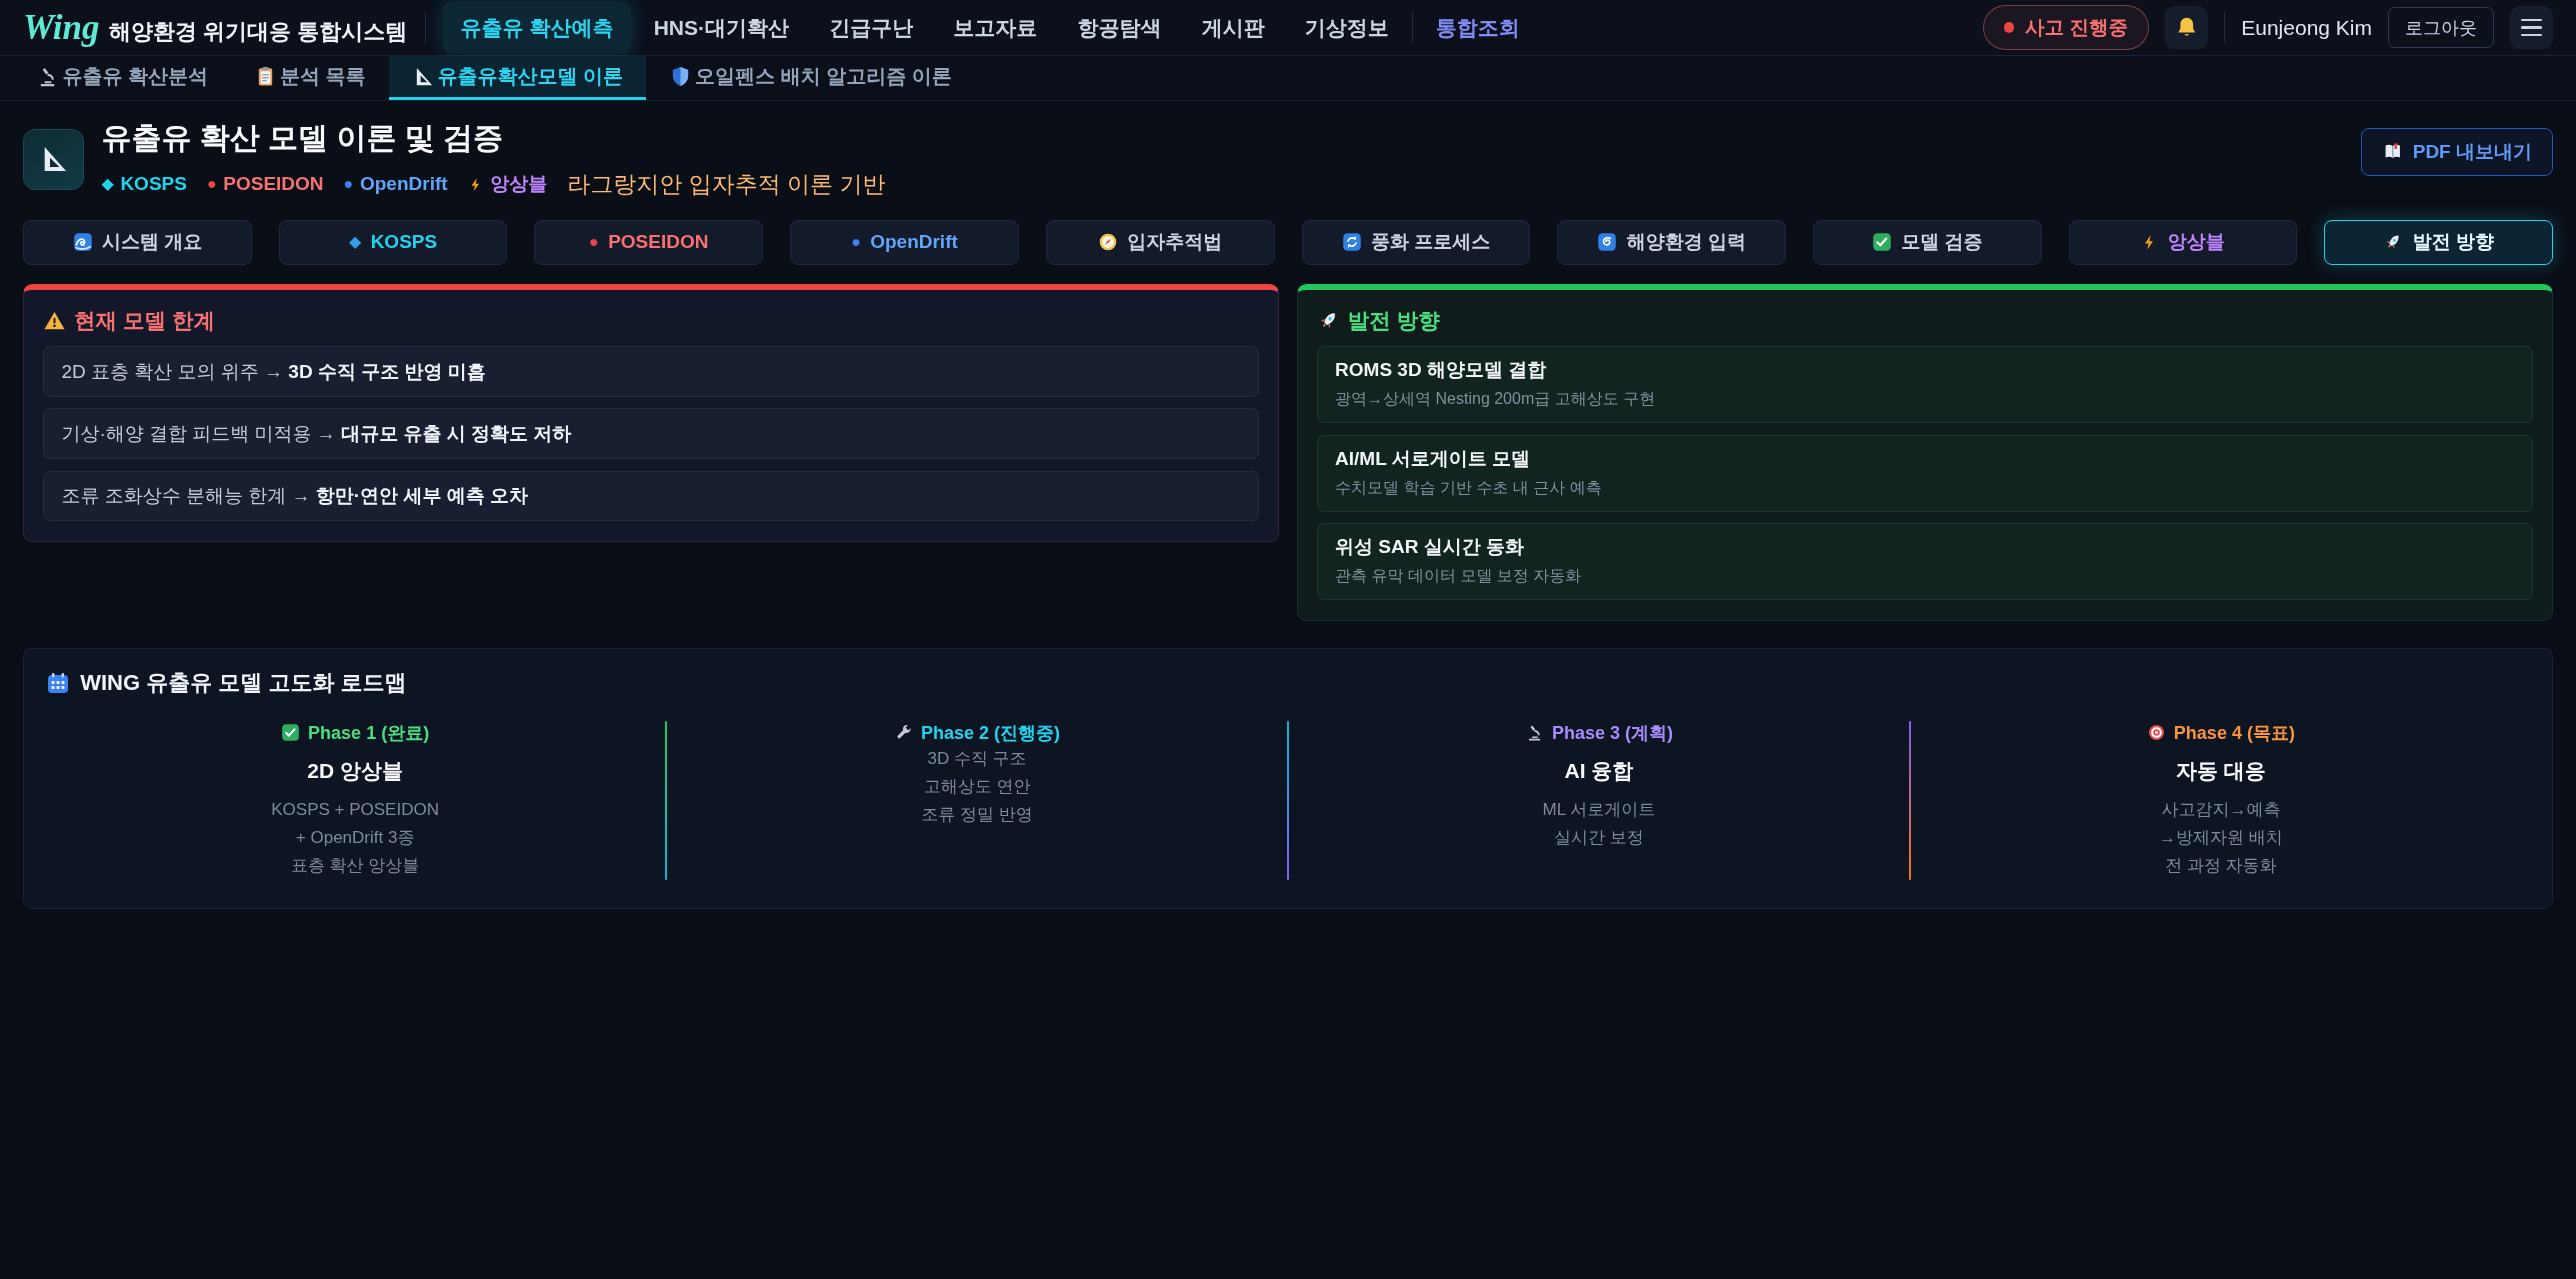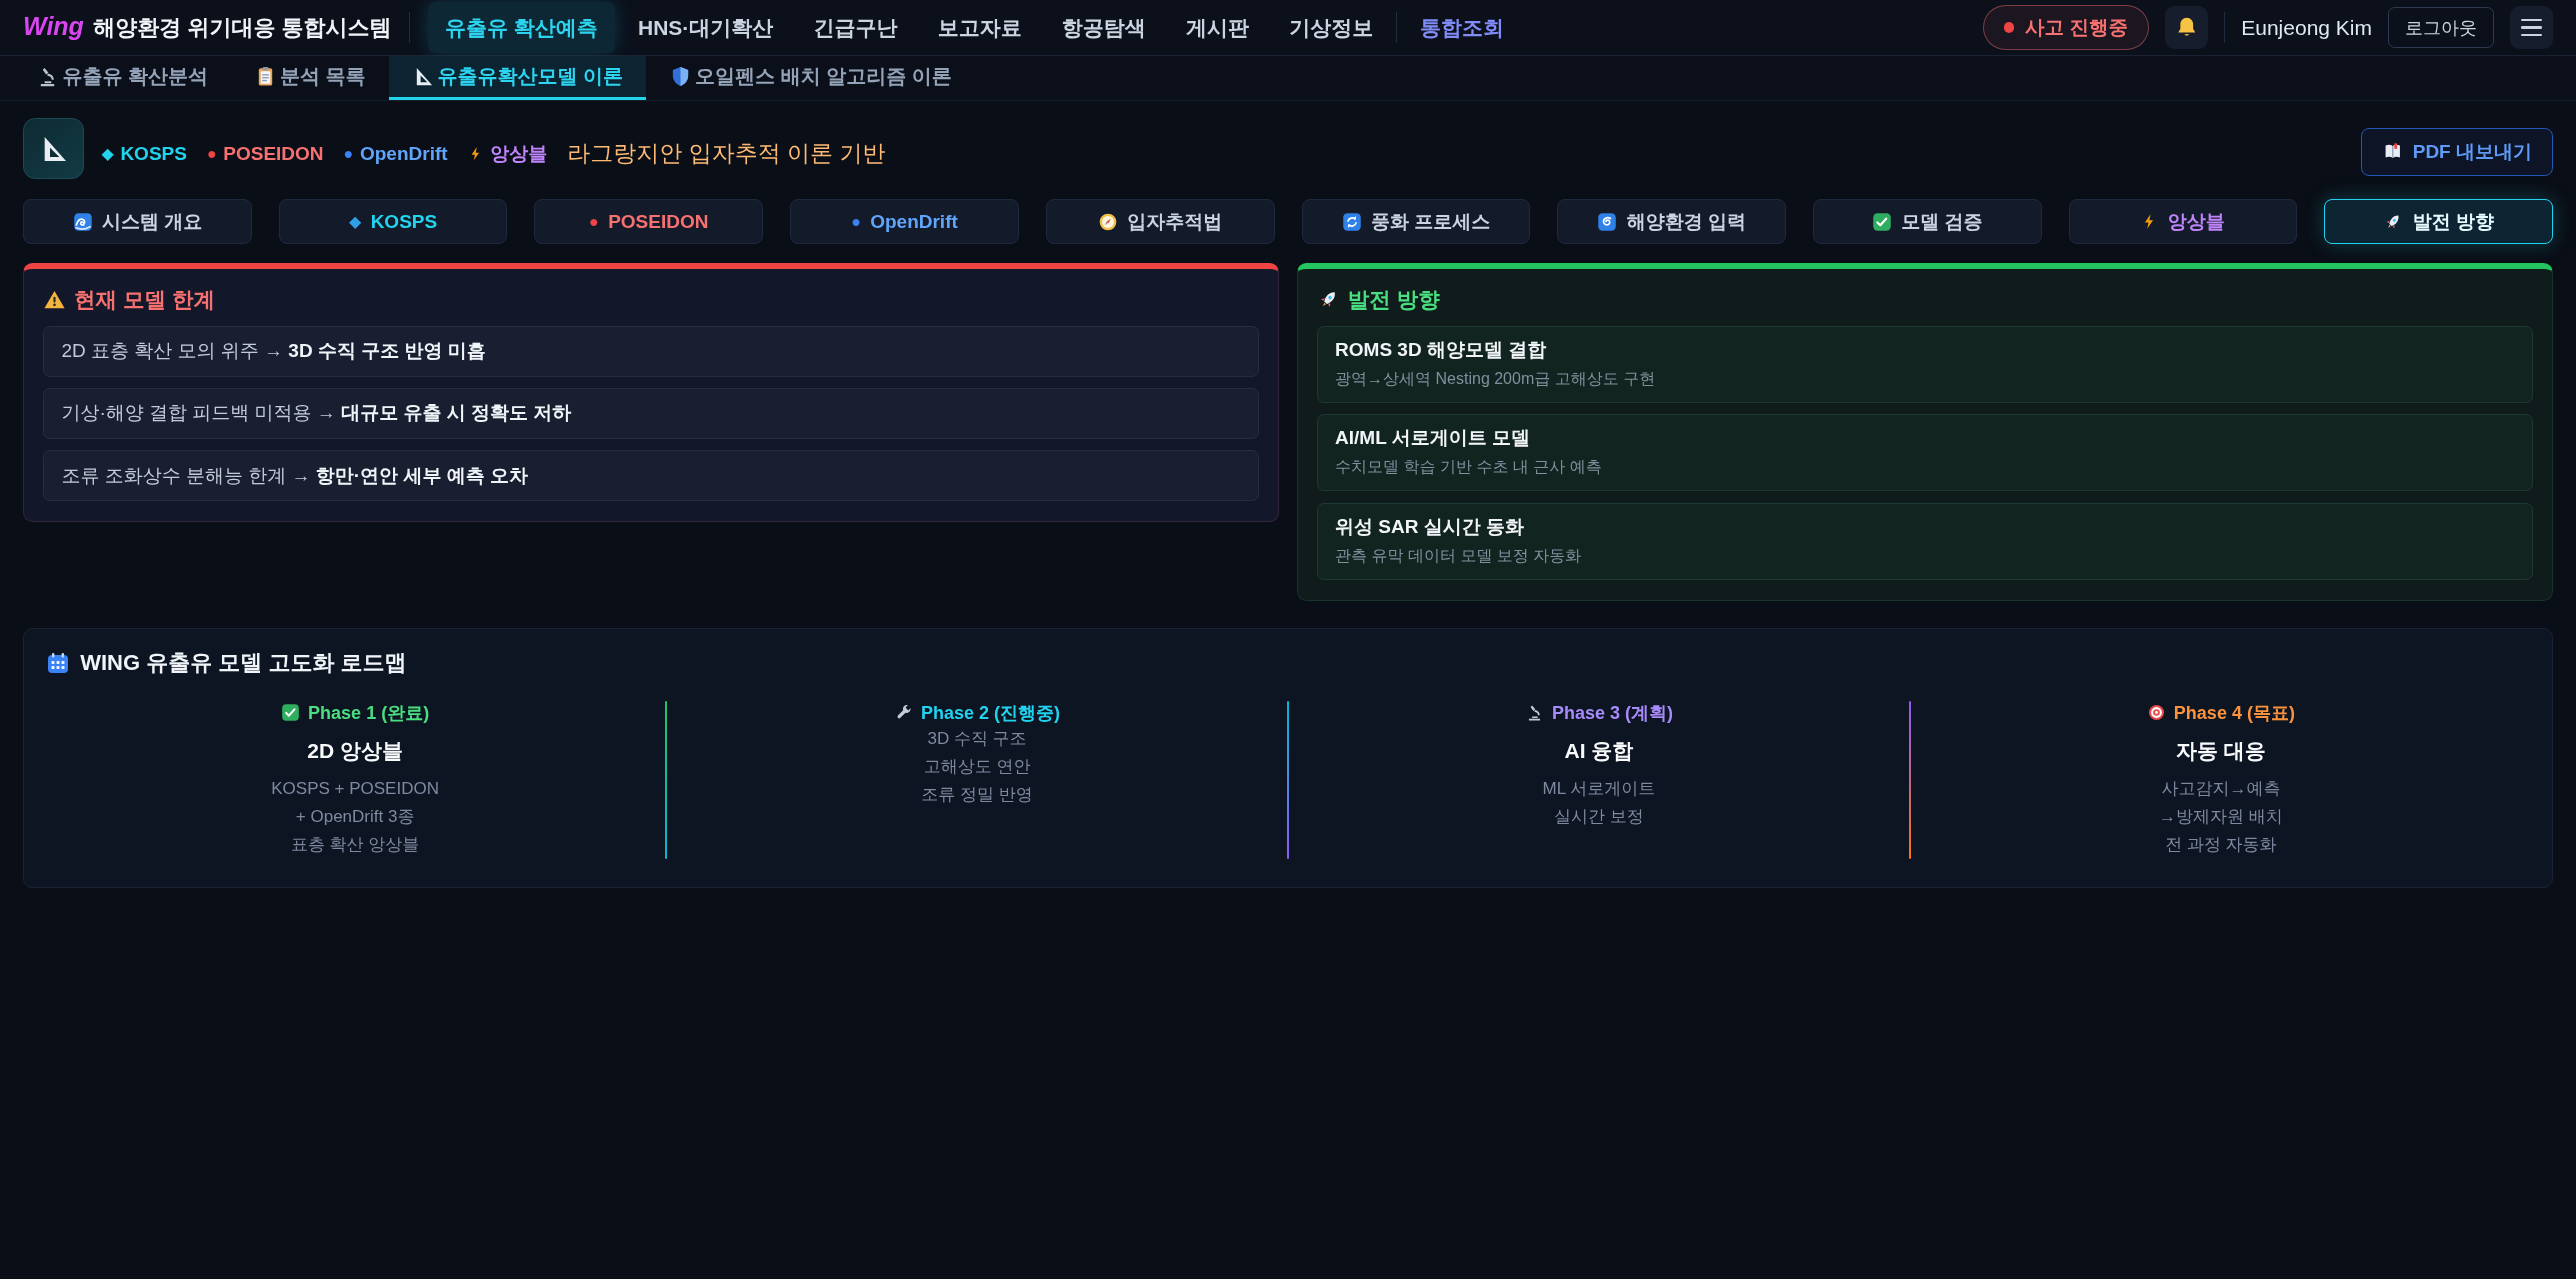--- a/index.html
+++ b/index.html
@@ -6,22 +6,22 @@
   body{
     width:2576px;height:1279px;overflow:hidden;
     background:#0a0e16;color:#e2e8f0;
     font-family:"Liberation Sans","DejaVu Sans",sans-serif;
   }
   
   .topbar{height:55px;display:flex;align-items:center;justify-content:space-between;
     padding:0 23px;background:#0b101b;border-bottom:0.7px solid #1a2233;}
   .tb-left{display:flex;align-items:center;gap:17.4px;}
   .logo{display:flex;align-items:baseline;gap:9.4px;cursor:pointer;}
-  .logo-mark{font-family:Liberation Sans, sans-serif;font-style:italic;font-weight:bold;
-    font-size:25px;color:#d946ef;}
+  .logo-mark{font-family:Liberation Serif, serif;font-style:italic;font-weight:bold;
+    font-size:35px;color:#5eead4;}
   .logo-title{font-size:22px;font-weight:bold;color:#f1f5f9;white-space:nowrap;}
   .tb-divider{width:1.3px;height:31px;background:#222c40;}
   .nav{display:flex;align-items:center;gap:5.4px;}
   .nav-item{font-size:21px;font-weight:bold;color:#cbd5e1;padding:11.4px 17.4px;border-radius:8px;
     cursor:pointer;white-space:nowrap;}
   .nav-item.active{color:#2dd4ef;background:rgba(34,211,238,.12);box-shadow:0 0 19px rgba(34,211,238,.20);}
   .nav-item.accent{color:#818cf8;}
   .tb-right{display:flex;align-items:center;gap:16px;}
   .incident-badge{display:flex;align-items:center;gap:10.7px;color:#f87171;font-size:19.5px;font-weight:bold;
     border:1.3px solid rgba(248,113,113,.45);background:rgba(248,113,113,.07);border-radius:670px;
@@ -190,20 +190,21 @@
     <div class="ph-left">
       <div class="ph-icon">
         <span>
           <svg width="32" height="32" viewBox="0 0 24 24">
             <path d="M5 3v18h16L5 3z" fill="#e8edf4"></path>
             <path d="M9 11v7h7l-7-7z" fill="#0e2b33"></path>
           </svg>
         </span>
       </div>
       <div>
+        <div class="ph-title">유출유 확산 모델 이론 및 검증</div>
         <div class="ph-meta">
           <span class="badge c-cyan">
             <span class="glyph">◆</span>
             <span>KOSPS</span>
           </span>
           <span class="badge c-red">
             <span class="glyph" style="color:#ef4444;">●</span>
             <span>POSEIDON</span>
           </span>
           <span class="badge c-blue">

